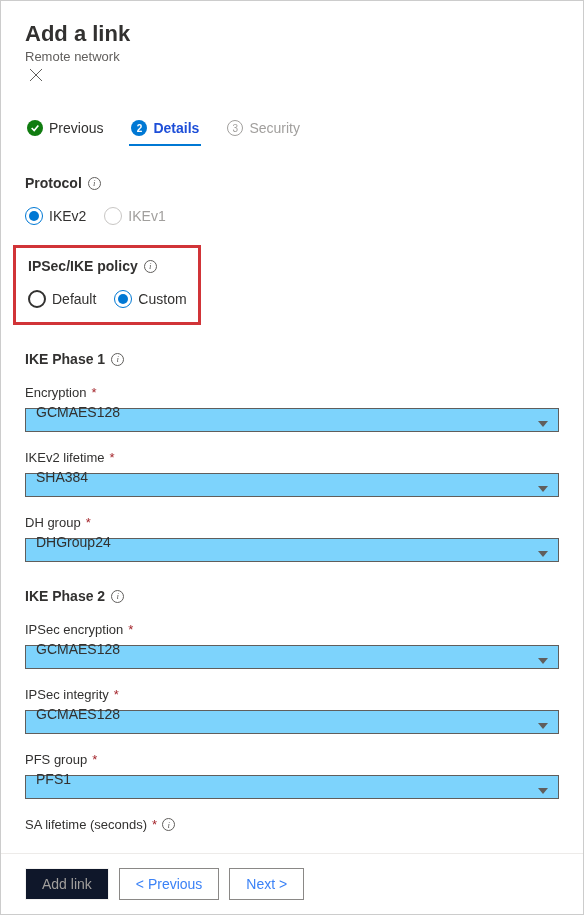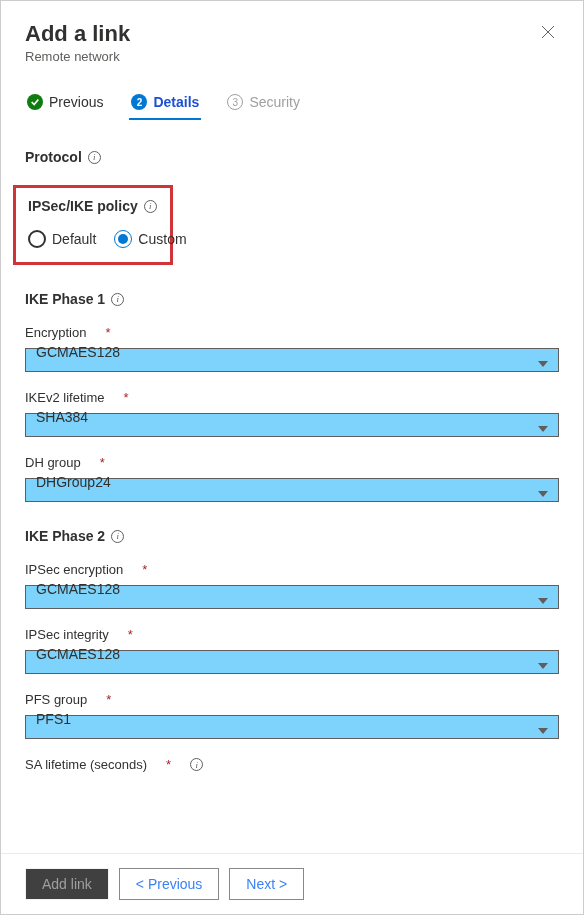--- a/index.html
+++ b/index.html
@@ -7,21 +7,21 @@
       font-family: "Segoe UI", Arial, sans-serif;
       background: #fff;
       color: #323130;
       width: 584px;
       height: 915px;
       border: 1px solid #ccc;
       position: relative;
       font-size: 14px;
     }
     .panel { padding: 20px 24px 0 24px; height: 860px; overflow: hidden; }
-    .header { display: flex; align-items: flex-start; justify-content: space-between; }
+    .header { display: flex; align-items: flex-start; justify-content: space-between; flex-direction: column; }
     .title { font-size: 22px; font-weight: 600; color: #323130; }
     .subtitle { font-size: 13px; color: #605e5c; margin-top: 2px; }
     .close { font-size: 16px; color: #605e5c; cursor: pointer; padding: 4px; }
     .tabs { display: flex; gap: 24px; margin-top: 24px; border-bottom: 1px solid transparent; }
     .tab { display: flex; align-items: center; gap: 6px; padding: 6px 2px 10px 2px; cursor: pointer; position: relative; }
     .tab-complete .circle {
       width: 16px; height: 16px; border-radius: 50%; background: #107c10;
       display: flex; align-items: center; justify-content: center;
     }
     .tab-complete .circle svg { width: 10px; height: 10px; }
@@ -59,26 +59,26 @@
     .radio.selected .outer { border: 1px solid #0078d4; }
     .radio.selected .inner { width: 10px; height: 10px; border-radius: 50%; background: #0078d4; }
     .radio.disabled .outer { border: 1px solid #c8c6c4; }
     .radio.disabled .rlabel { color: #a19f9d; }
     .radio.empty .outer { border: 2px solid #323130; width: 18px; height: 18px; }
     .rlabel { font-size: 14px; }
     .highlight-box {
       border: 3px solid #d13438;
       margin-top: 20px;
       padding: 10px 12px 14px 12px;
-      width: 160px;
+      width: 188px;
       margin-left: -12px;
     }
     .highlight-box .section-label { font-size: 14px; font-weight: 600; }
     .field { margin-top: 18px; }
-    .field-label { font-size: 13px; display: flex; align-items: center; gap: 19px; margin-top: 16px; }
+    .field-label { font-size: 13px; display: flex; align-items: center; gap: 5px; margin-top: 16px; }
     .req { color: #a4262c; }
     .select {
       width: 100%; margin-top: 8px; height: 24px; border: 1px solid #605e5c;
       padding: 0 30px 16px 10px; font-size: 14px; background: #7dd3fc;
       display: flex; align-items: center; cursor: pointer; position: relative;
     }
     .select::after {
       content: ""; position: absolute; right: 10px; top: 12px;
       width: 0; height: 0; border-left: 5px solid transparent;
       border-right: 5px solid transparent; border-top: 6px solid #605e5c;
@@ -88,21 +88,21 @@
       position: absolute; bottom: 0; left: 0; right: 0;
       padding: 14px 24px; border-top: 1px solid #edebe9;
       display: flex; gap: 10px; background: #fff;
     }
     .btn {
       height: 32px; padding: 0 16px; font-size: 14px; cursor: pointer;
       border: 1px solid #8a8886; background: #fff; color: #3b82f6;
       display: flex; align-items: center;
     }
     .btn.disabled {
-      background: #404040; color: #a19f9d; border: 1px solid #f3f2f1; cursor: default;
+      background: #0f172a; color: #a19f9d; border: 1px solid #f3f2f1; cursor: default;
     }
   </style>
 </head>
 <body>
 
 <div class="panel">
   <div class="header">
     <div>
       <div class="title">Add a link</div>
       <div class="subtitle">Remote network</div>
@@ -131,20 +131,32 @@
       <span class="circle">3</span>
       <span class="tab-label">Security</span>
     </div>
   </div>
 
   <div class="section">
     <div class="section-label">
       <span>Protocol</span>
       <span class="info-icon">i</span>
     </div>
+    <div class="radio-row">
+      <div class="radio selected">
+        <span class="outer">
+            <span class="inner"></span>
+          </span>
+        <span class="rlabel">IKEv2</span>
+      </div>
+      <div class="radio disabled">
+        <span class="outer"></span>
+        <span class="rlabel">IKEv1</span>
+      </div>
+    </div>
   </div>
 
   <div class="highlight-box">
     <div class="section-label">
       <span>IPSec/IKE policy</span>
       <span class="info-icon">i</span>
     </div>
     <div class="radio-row">
       <div class="radio empty">
         <span class="outer"></span>

